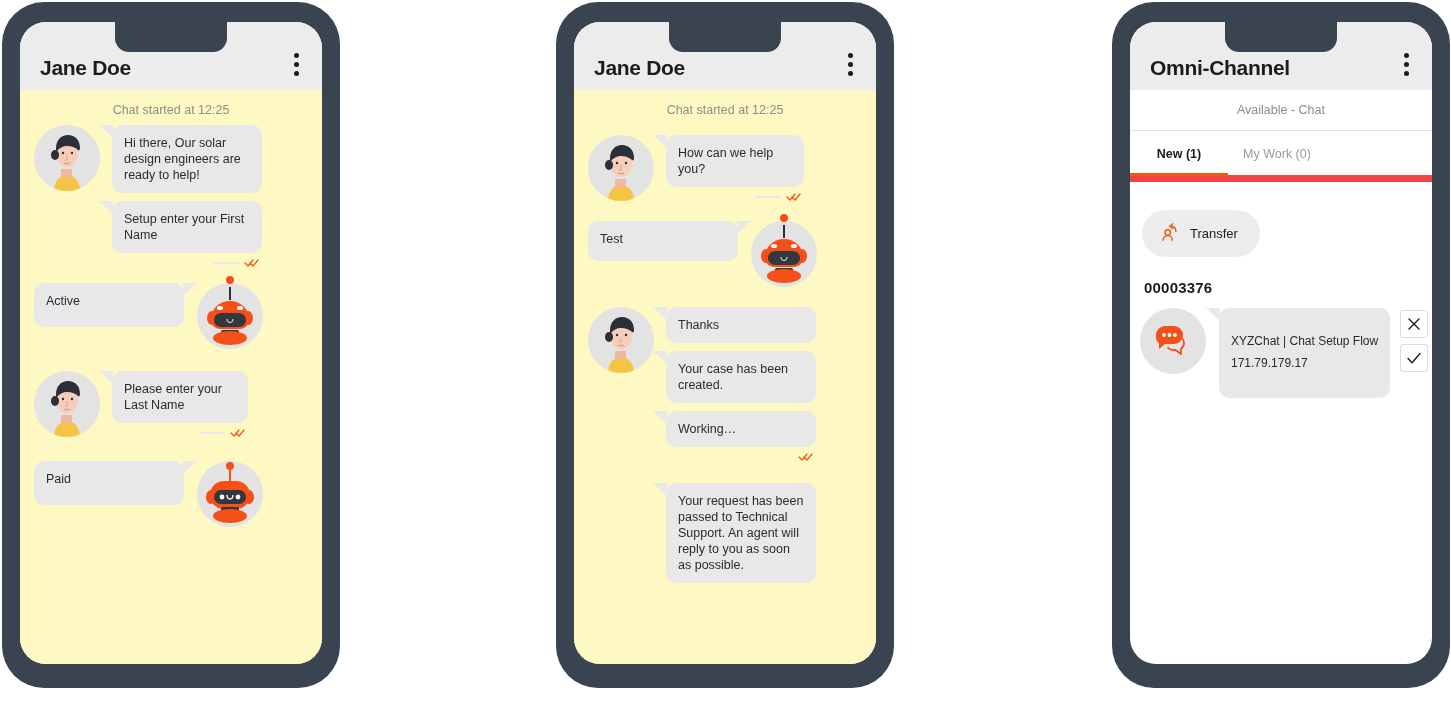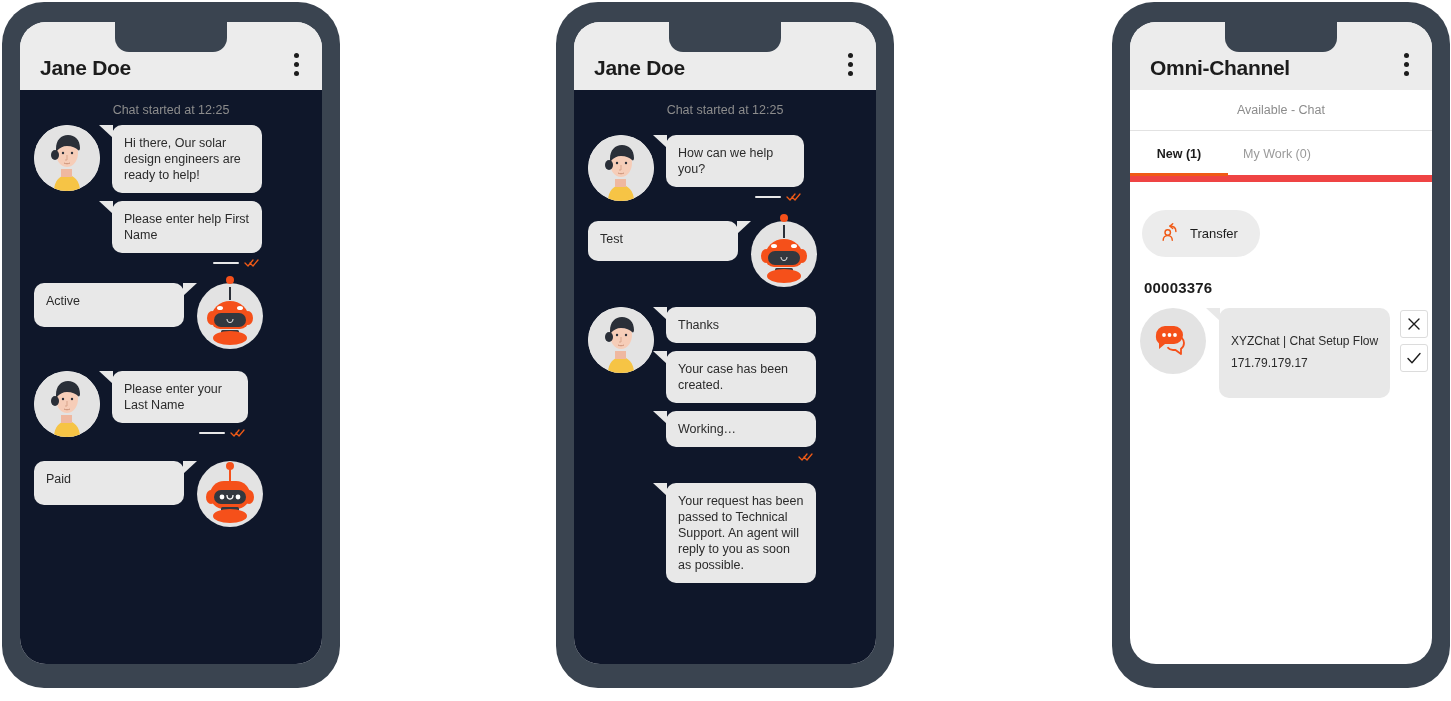--- a/index.html
+++ b/index.html
@@ -51,21 +51,21 @@
     color: #1c1c1c;
     letter-spacing: -0.3px;
   }
   .kebab { display: flex; flex-direction: column; gap: 4px; padding: 4px 3px; cursor: pointer; }
   .kebab i { display: block; width: 5px; height: 5px; border-radius: 50%; background: #1c1c1c; }
 
   
   .chat {
     position: relative;
     height: calc(100% - 68px);
-    background: #0f172a;
+    background: #fef9c3;
     padding: 0 14px;
     overflow: hidden;
   }
   .chat-started {
     text-align: center;
     font-size: 12.5px;
     color: #8c8c8c;
     padding: 13px 0 8px 0;
   }
 
@@ -233,21 +233,21 @@
               <path d="M22 24c0-9 5-14 12-14s12 5 12 13c0 2-1 3-2 2-2-2-6-4-11-4-4 0-8 2-10 5-1 1-1 0-1-2z" fill="#2a2f38"></path>
               <ellipse cx="21" cy="30" rx="4" ry="5" fill="#2a2f38"></ellipse>
               <circle cx="29" cy="28" r="1.2" fill="#2a2f38"></circle>
               <circle cx="38" cy="28" r="1.2" fill="#2a2f38"></circle>
               <path d="M33 30v5h-2" stroke="#d9a58c" stroke-width="1" fill="none"></path>
               <path d="M30 38c2 1 4 1 6 0" stroke="#c98f76" stroke-width="1" fill="none"></path>
             </svg>
           </div>
           <div class="bubbles" style="margin-left:12px;">
             <div class="bubble tail-left">Hi there, Our solar design engineers are ready to help!</div>
-            <div class="bubble tail-left">Please enter help First Name</div>
+            <div class="bubble tail-left">Setup enter your First Name</div>
             <div class="receipt">
               <span class="dash"></span>
               <svg width="16" height="9" viewBox="0 0 16 9">
                 <path d="M1 5l3 3 5-6M6 5l3 3 5-6" stroke="#f05a16" stroke-width="1.3" fill="none" stroke-linecap="round"></path>
               </svg>
             </div>
           </div>
         </div>
 
         <div class="row right" style="margin-top:6px;">

